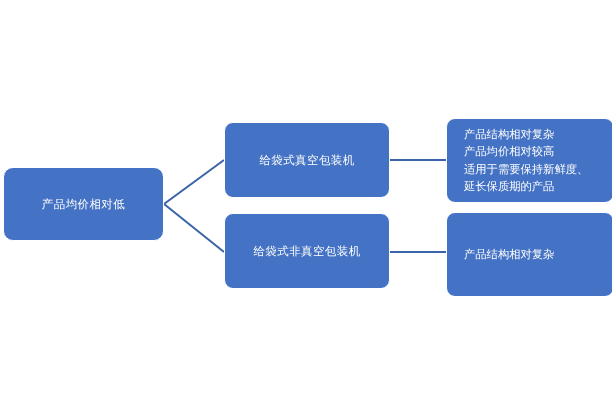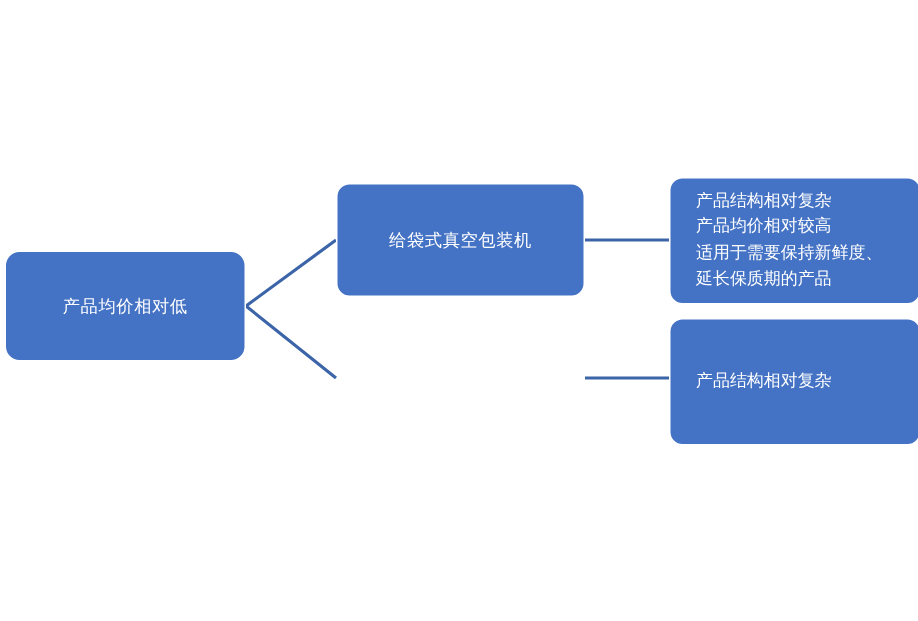--- a/index.html
+++ b/index.html
@@ -114,20 +114,23 @@
   </svg>
 
   <div class="node" id="node-root">
     <span class="label">产品均价相对低</span>
   </div>
 
   <div class="node" id="node-vacuum">
     <span class="label">给袋式真空包装机</span>
   </div>
 
+  <div class="node" id="node-nonvacuum">
+    <span class="label">给袋式非真空包装机</span>
+  </div>
 
   <div class="node" id="node-vacuum-detail">
     <div class="detail-lines">
       <span class="dline">产品结构相对复杂</span>
       <span class="dline">产品均价相对较高</span>
       <span class="dline">适用于需要保持新鲜度、延长保质期的产品</span>
     </div>
   </div>
 
   <div class="node" id="node-nonvacuum-detail">

